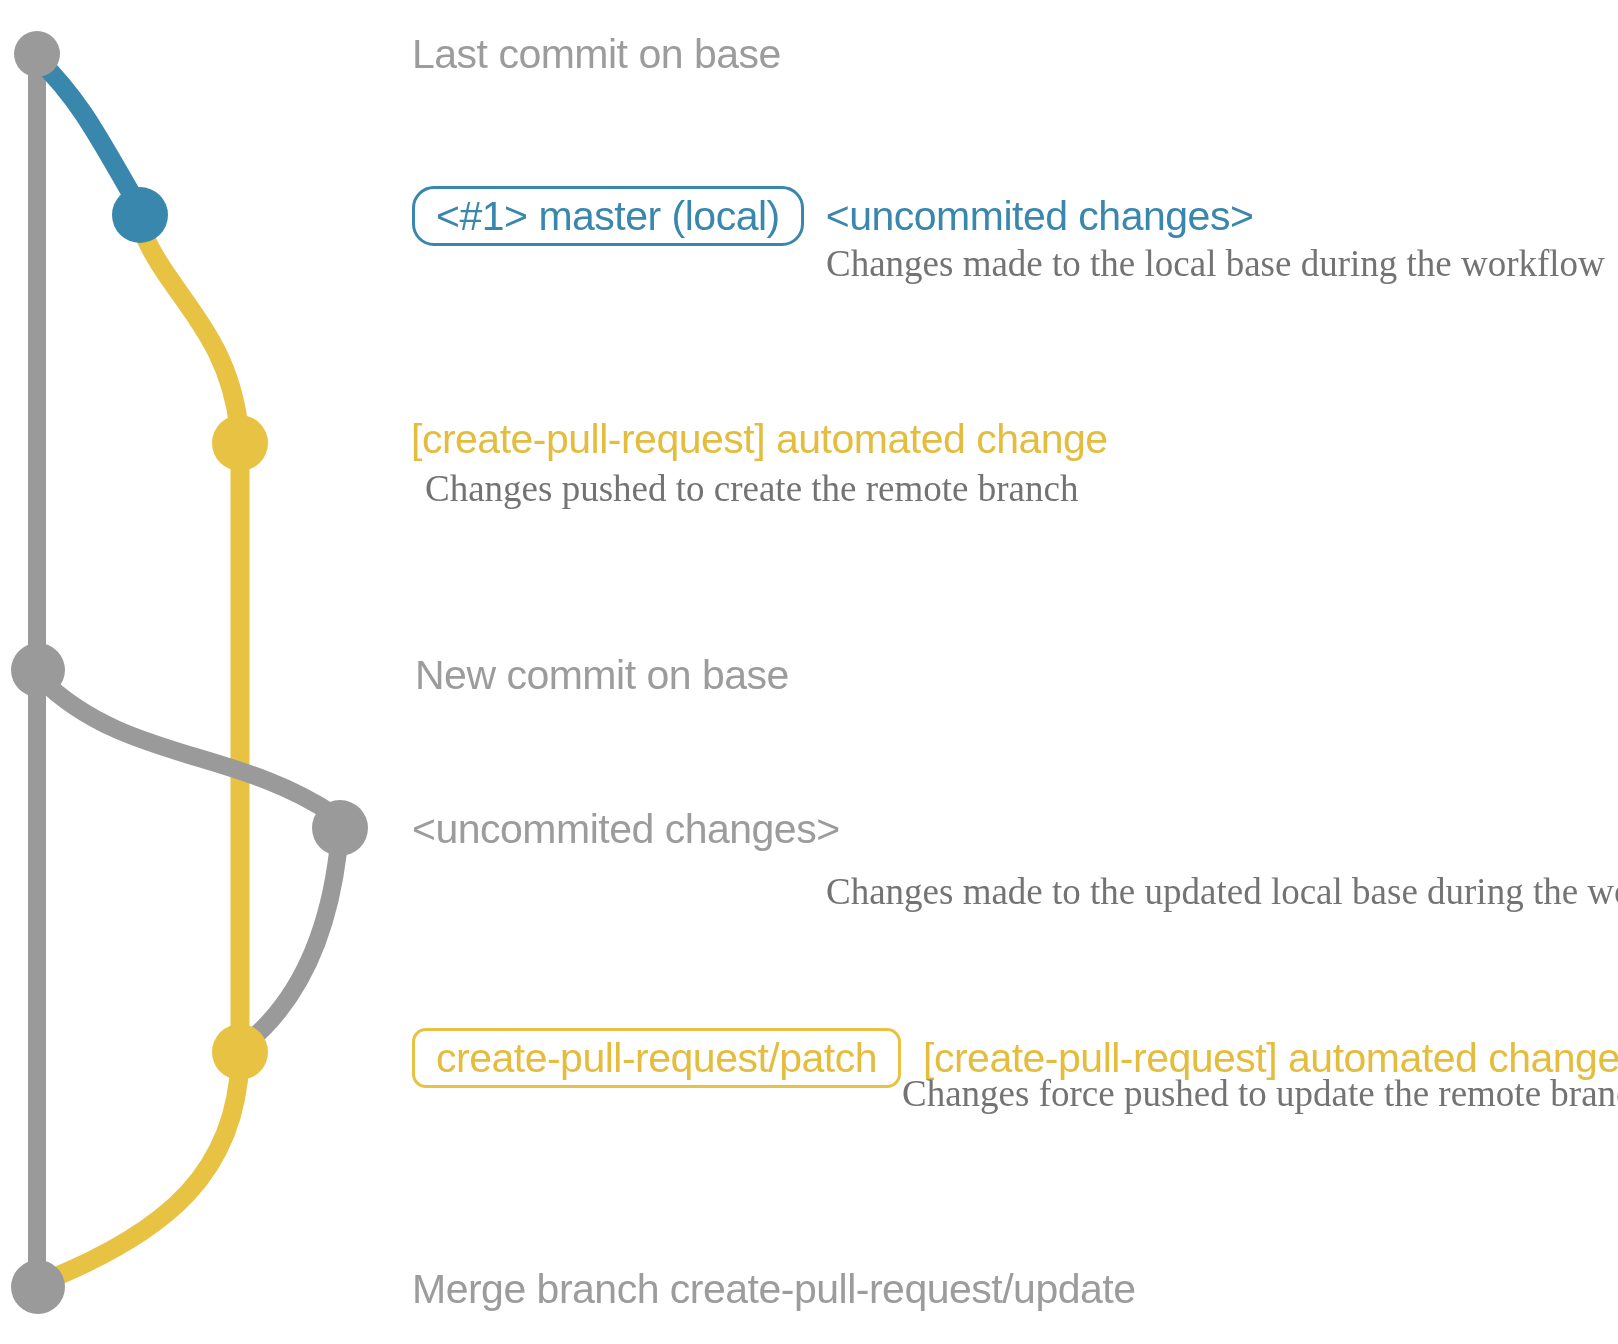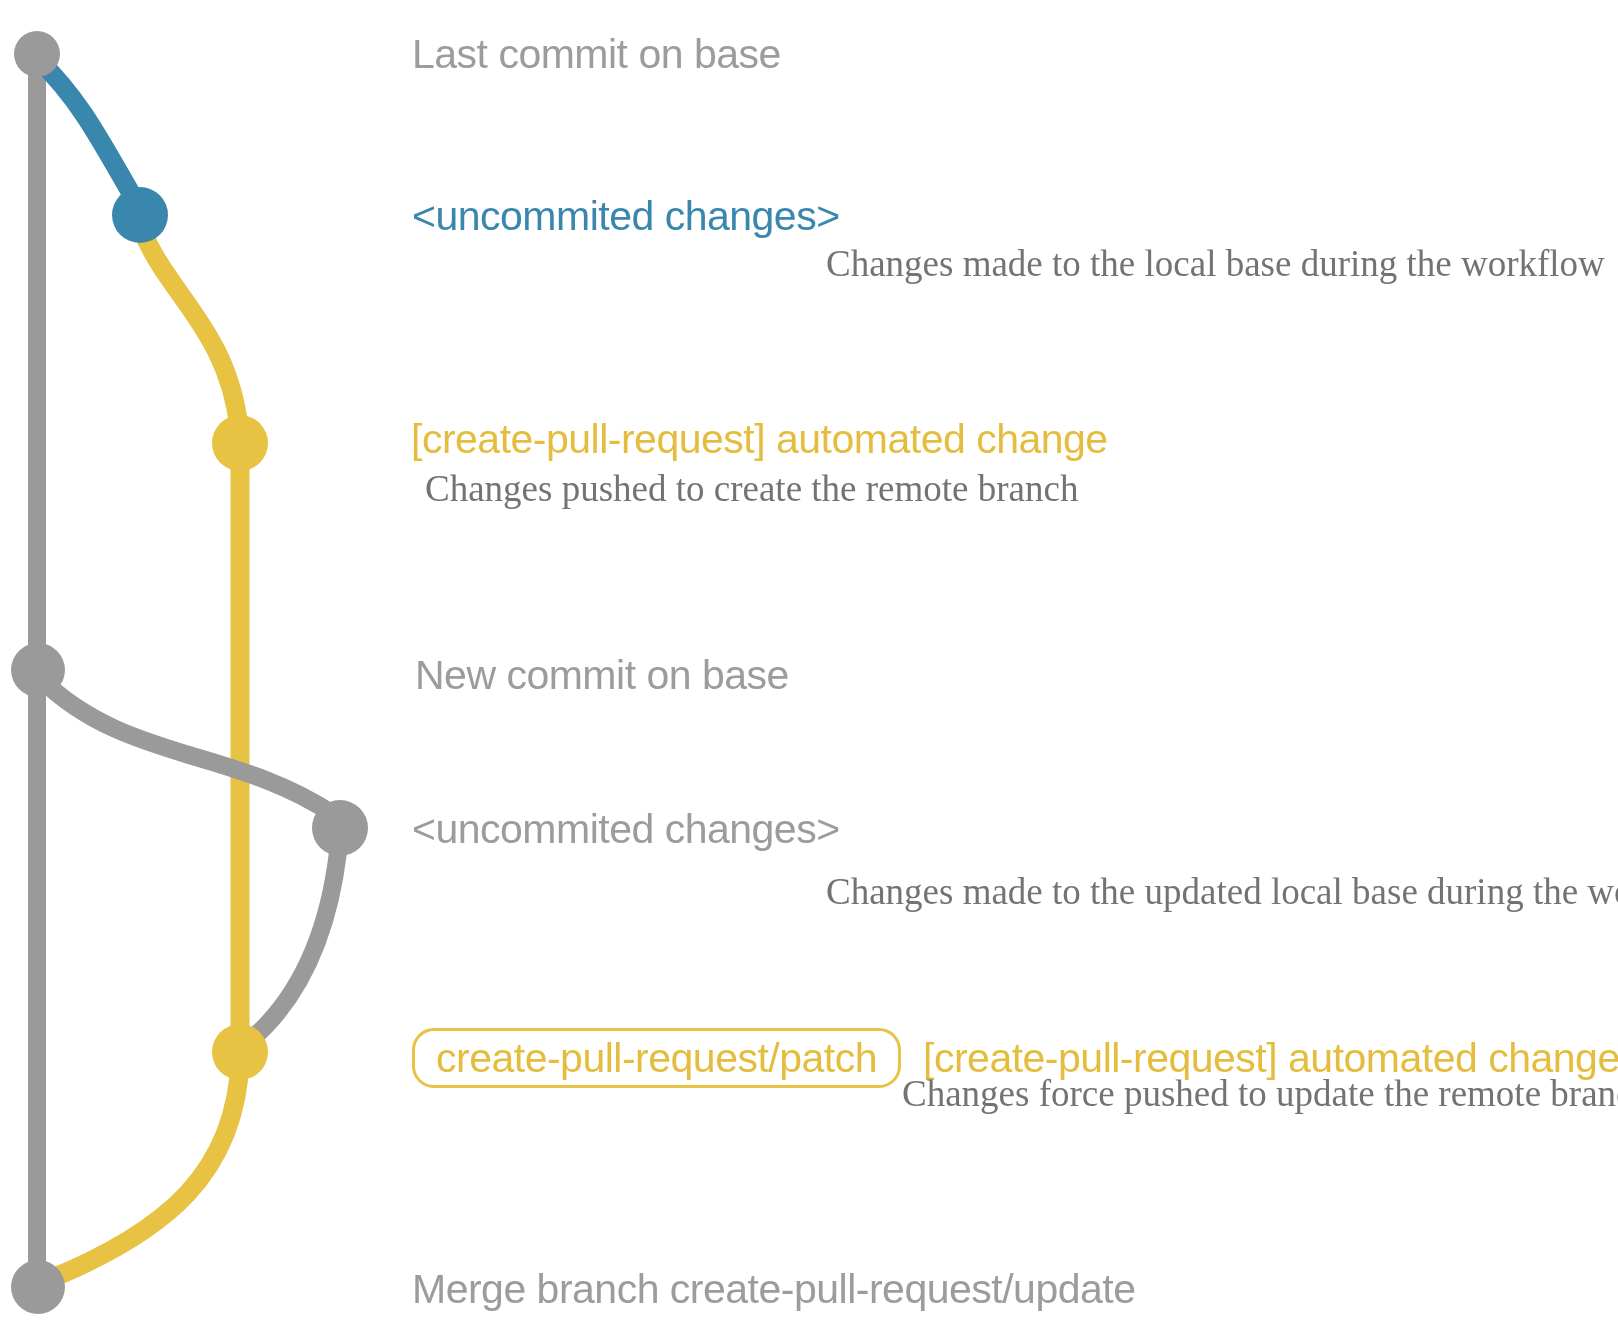--- a/index.html
+++ b/index.html
@@ -45,21 +45,21 @@
     display: inline-flex;
     align-items: center;
     height: 60px;
     padding: 0 21px;
     border-radius: 22px;
     border: 3px solid;
     box-sizing: border-box;
   }
   .badge.blue   { border-color: var(--blue);  color: var(--blue); }
   .badge.gray   { border-color: var(--gray_border); color: var(--gray_text); }
-  .badge.yellow { border-color: var(--yellow); color: var(--yellow_text); }
+  .badge.yellow { border-color: var(--yellow); color: var(--yellow_text); border-radius: 14px; }
 
   .stroke-gray   { stroke: var(--gray);   fill: none; stroke-width: 18; }
   .stroke-blue   { stroke: var(--blue);   fill: none; stroke-width: 19; }
   .stroke-yellow { stroke: var(--yellow); fill: none; stroke-width: 19; }
   .dot-gray   { fill: var(--gray); }
   .dot-blue   { fill: var(--blue); }
   .dot-yellow { fill: var(--yellow); }
 </style>
 </head>
 <body>
@@ -84,20 +84,21 @@
   <circle class="dot-gray" cx="340" cy="828" r="28"></circle>
   <circle class="dot-yellow" cx="240" cy="1052" r="28"></circle>
   <circle class="dot-gray" cx="38" cy="1287" r="27"></circle>
 </svg>
 
 <div class="row" style="left:412px; top:28px; height:52px;">
   <span class="sans gray-text">Last commit on base</span>
 </div>
 
 <div class="row" style="left:412px; top:183px; height:66px;">
+  <span class="badge blue sans">&lt;#1&gt; master (local)</span>
   <span class="sans blue-text">&lt;uncommited changes&gt;</span>
 </div>
 <div class="serif" style="left:826px; top:242px;">Changes made to the local base during the workflow</div>
 
 <div class="row" style="left:411px; top:413px; height:52px;">
   <span class="sans yellow-text">[create-pull-request] automated change</span>
 </div>
 <div class="serif" style="left:425px; top:467px;">Changes pushed to create the remote branch</div>
 
 <div class="row" style="left:415px; top:640px; height:52px;margin-top:9px;">

